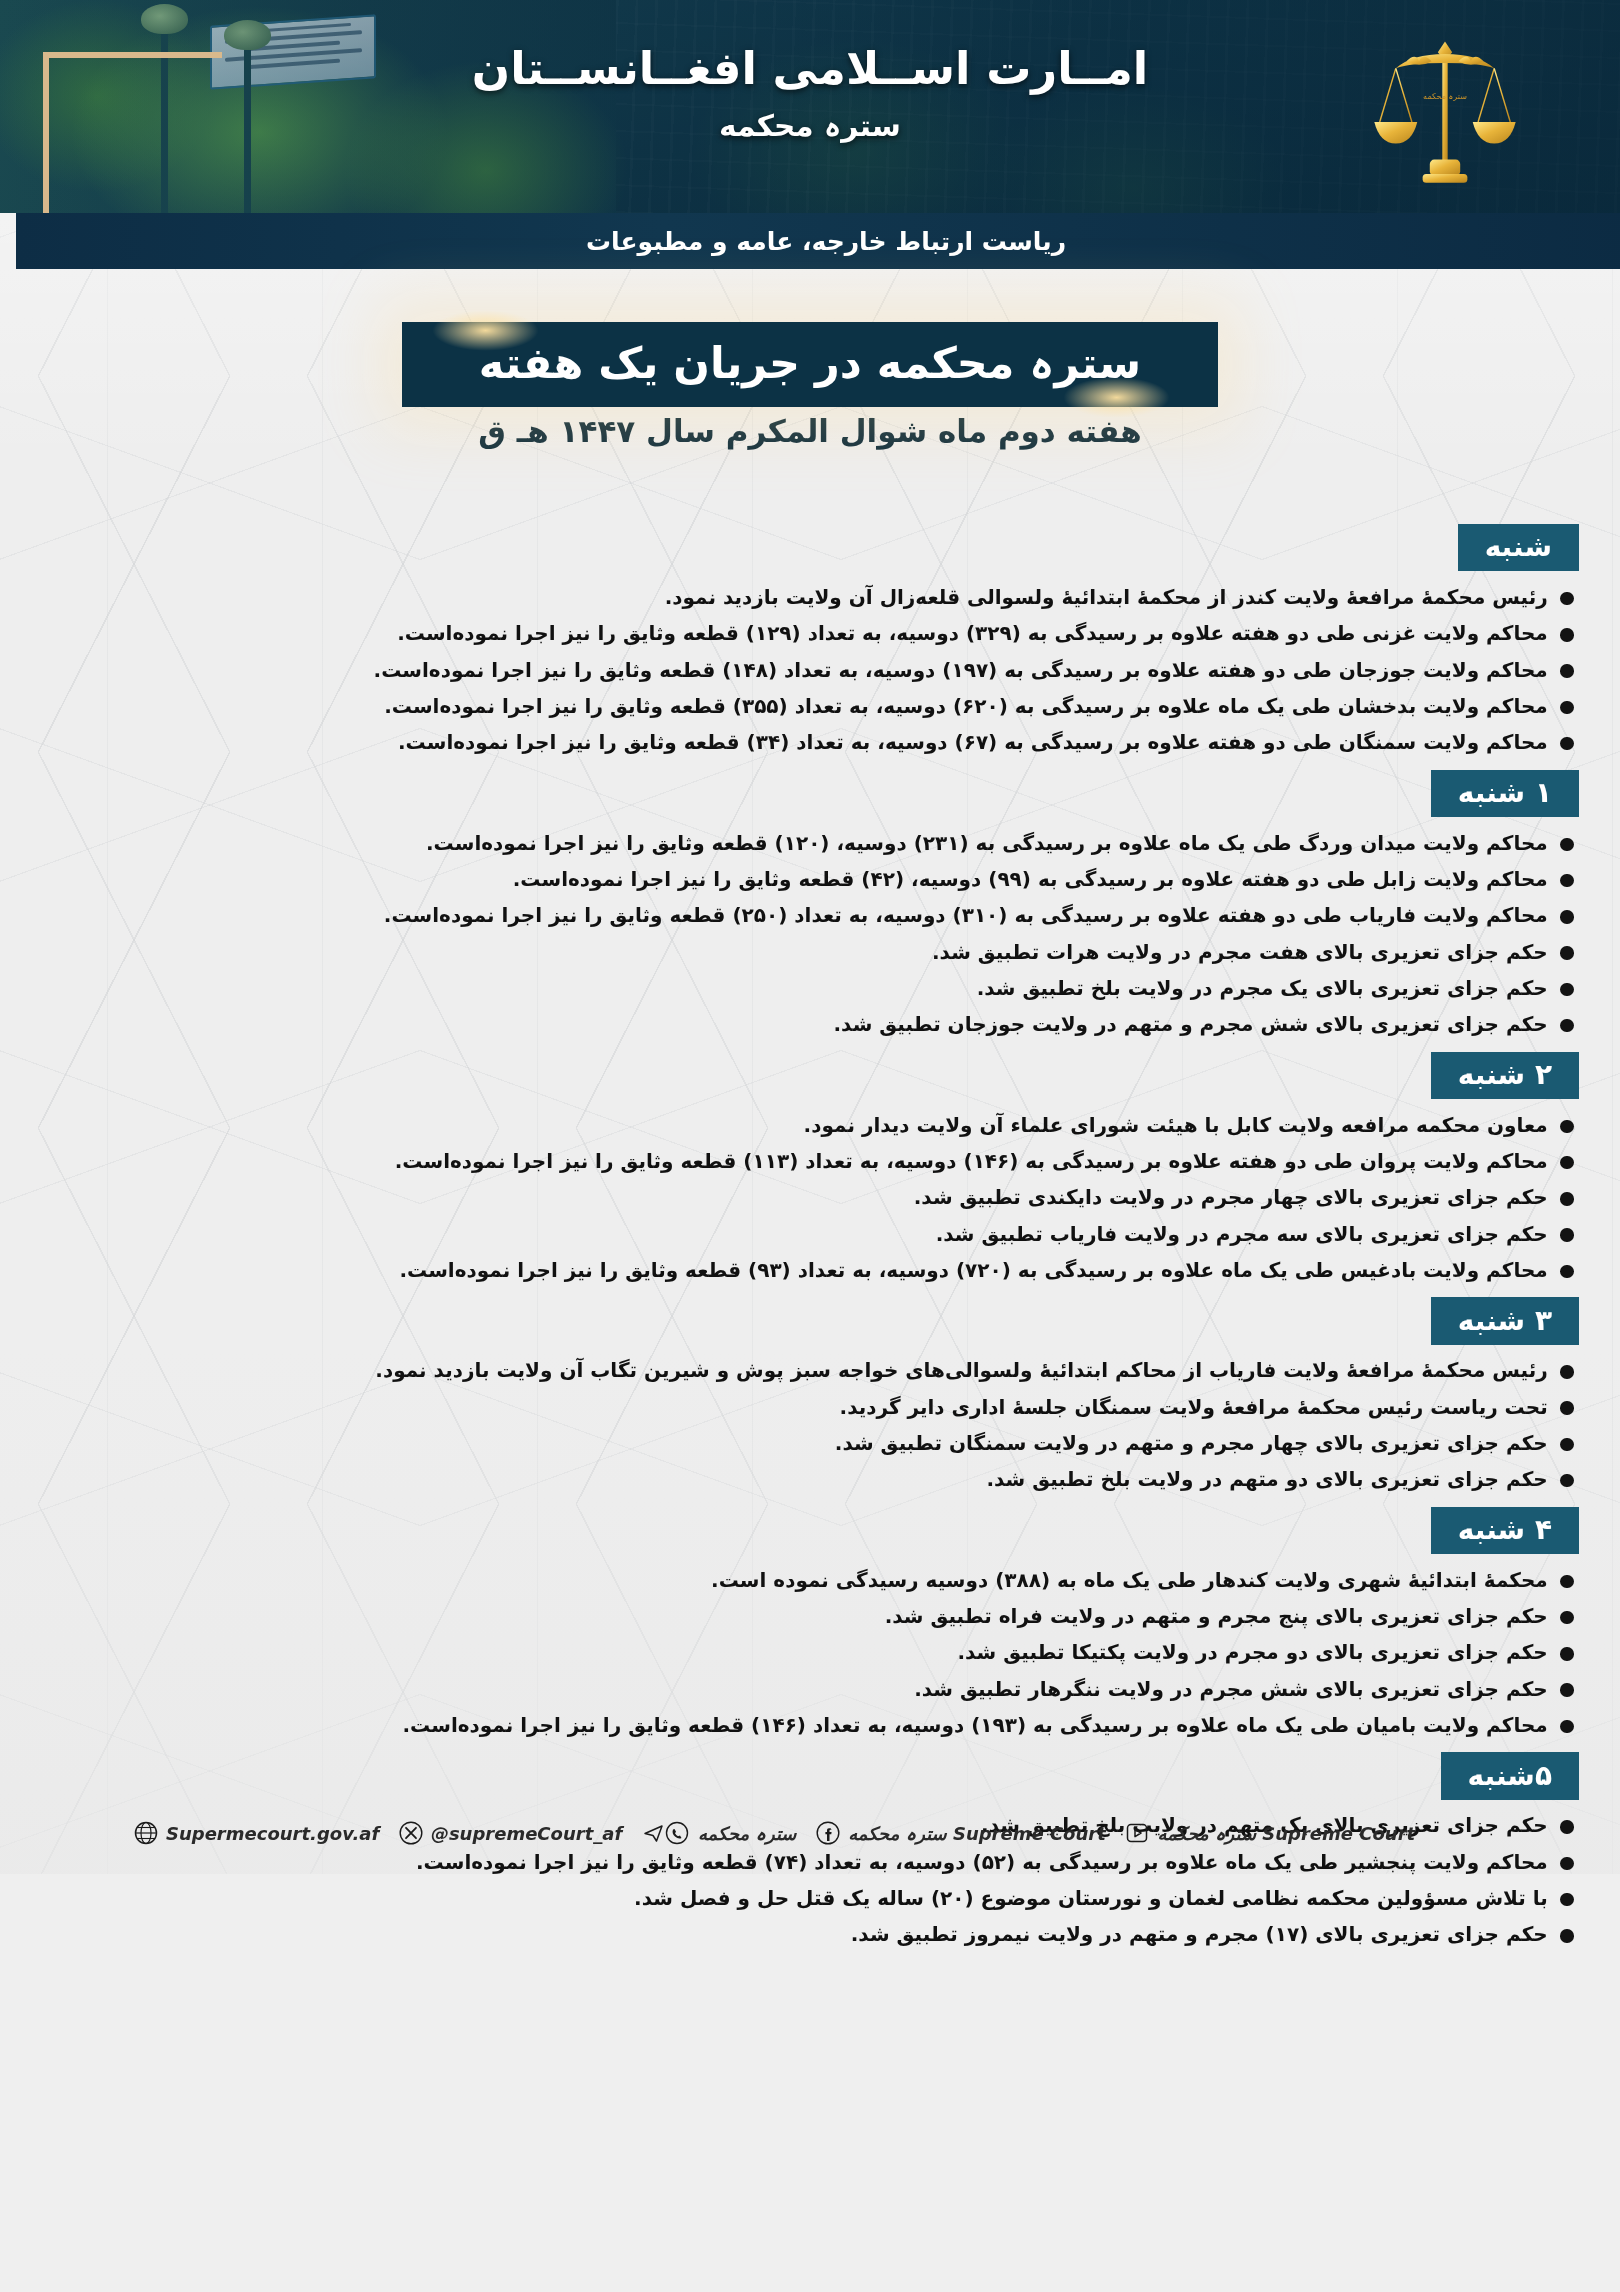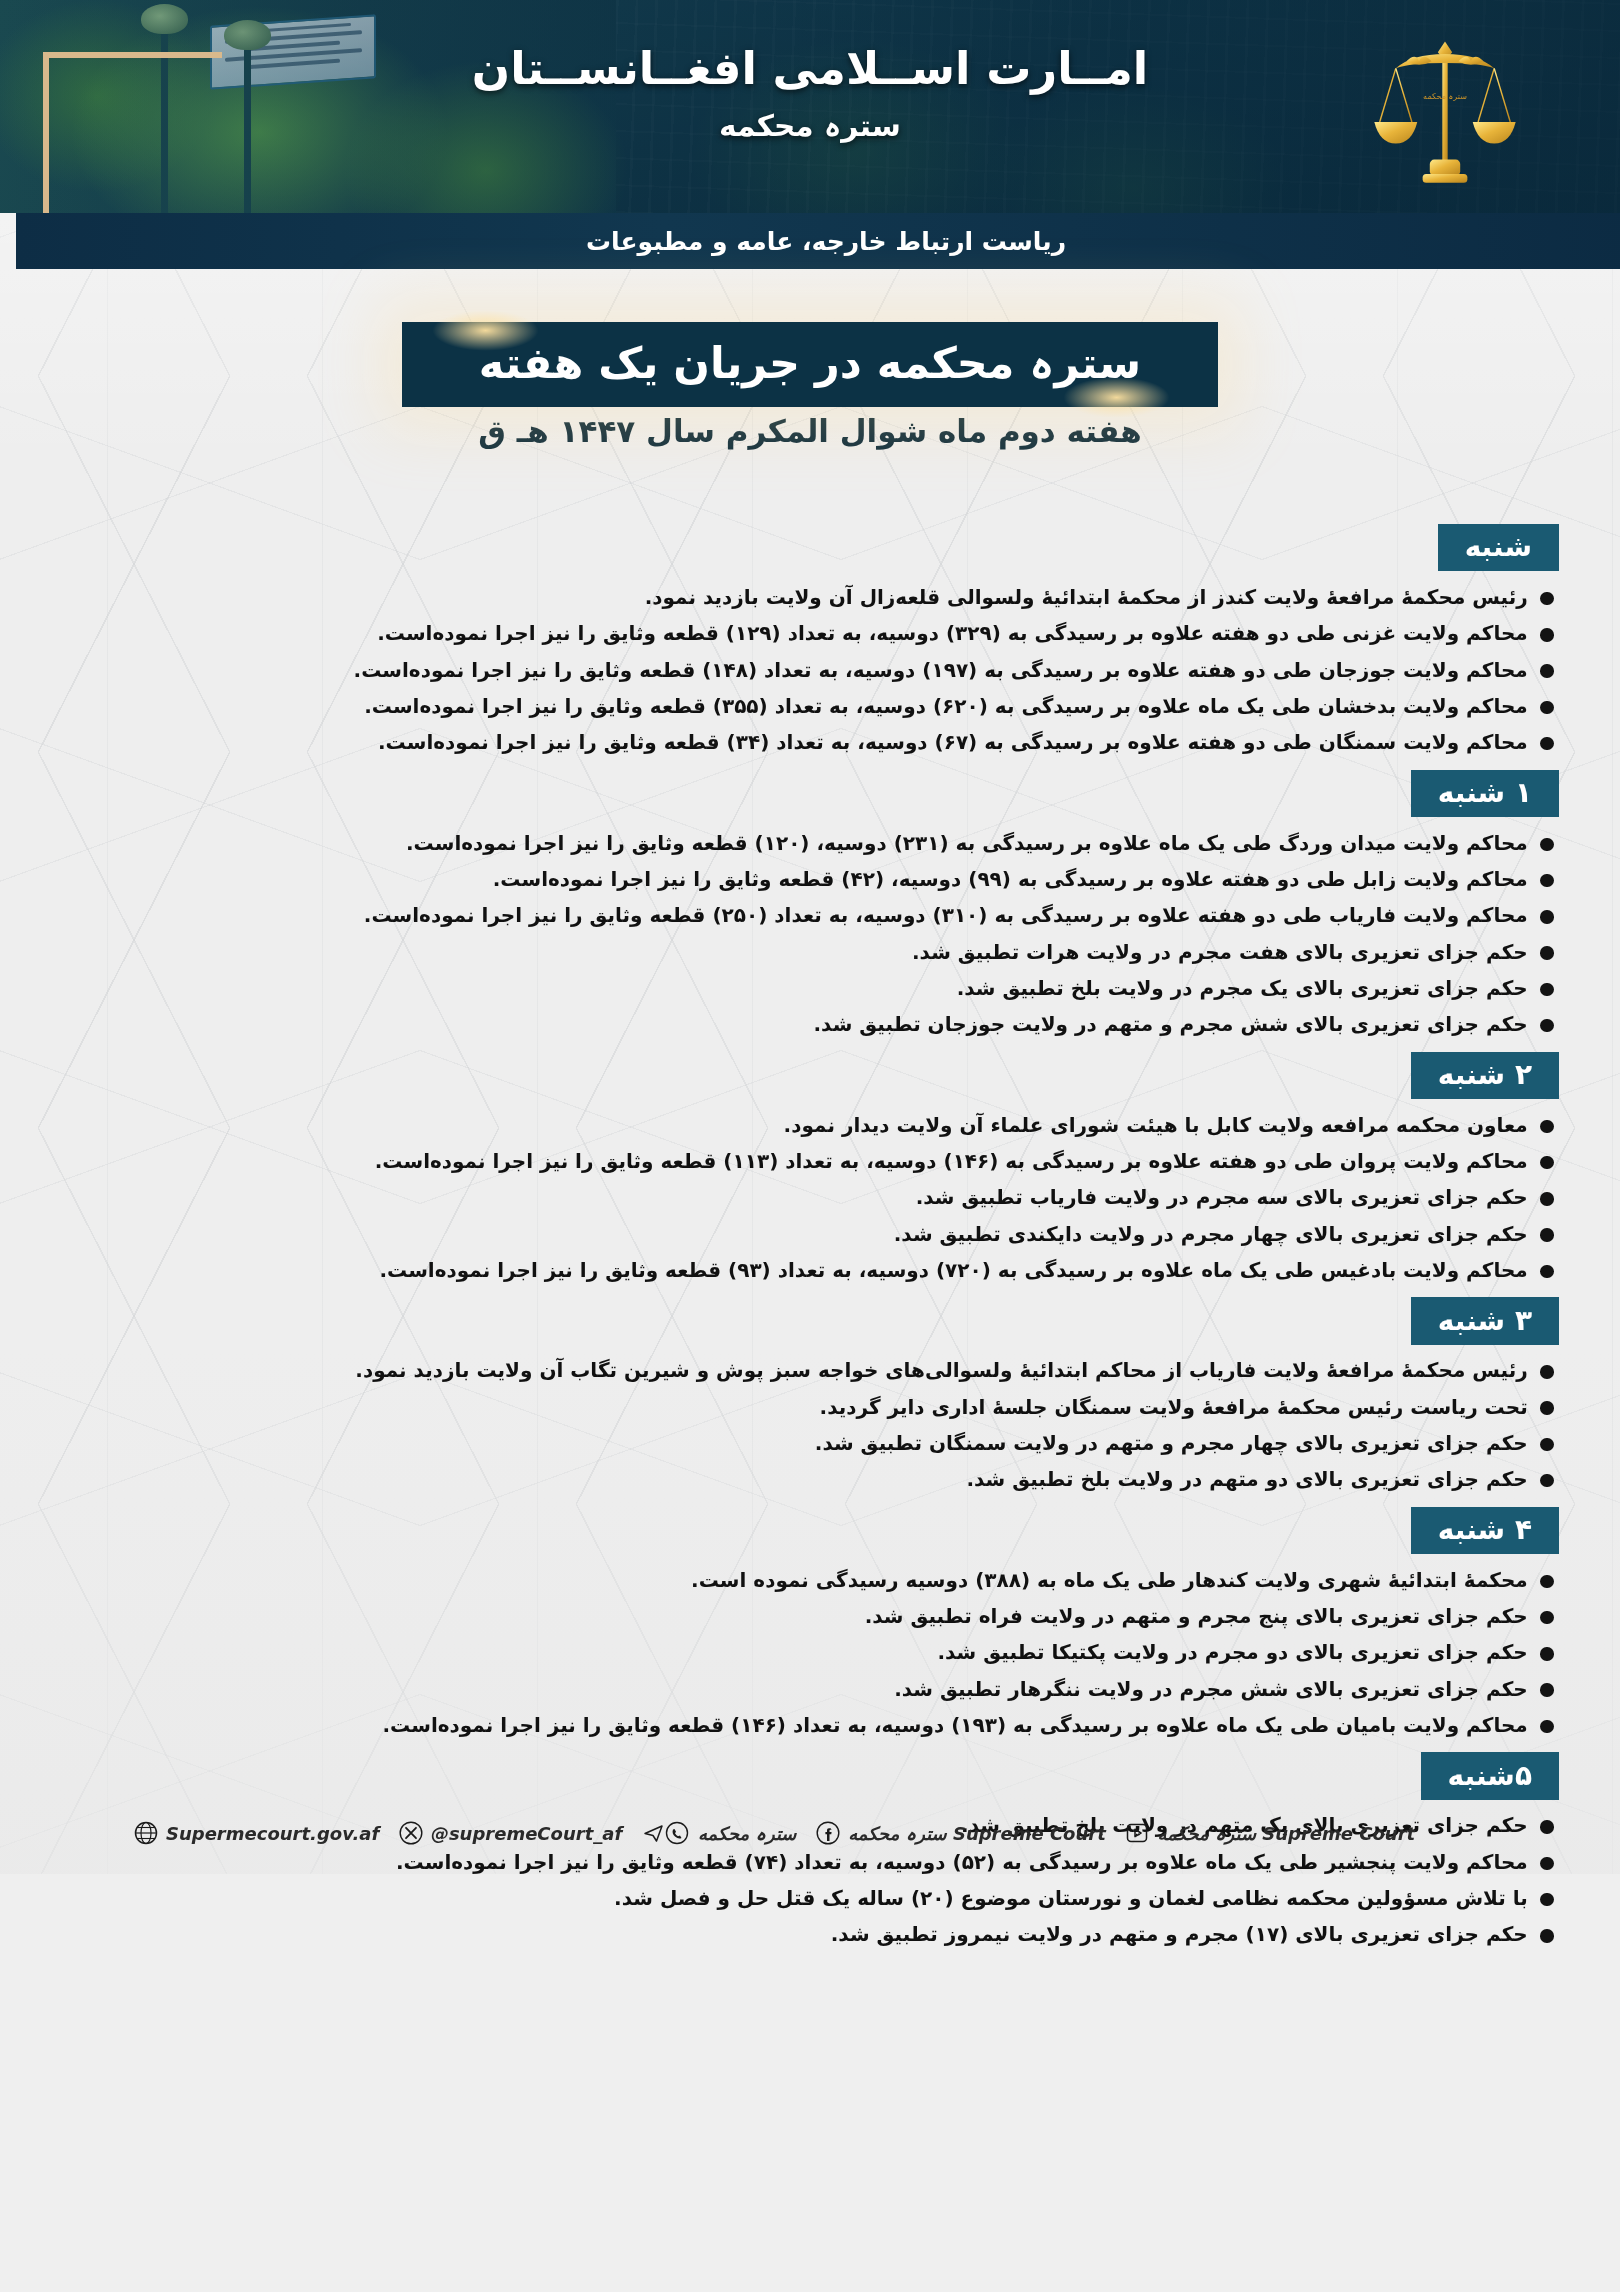--- a/index.html
+++ b/index.html
@@ -119,21 +119,21 @@
     content:""; position:absolute; width:107px; height:41px; border-radius:50%;
     background:radial-gradient(ellipse at center, rgba(255,226,160,.95), rgba(255,214,130,0) 70%);
     pointer-events:none;
   }
   .title-band::before { top:-12.5px; left:30px; }
   .title-band::after { bottom:-10.7px; right:48px; }
   .title-text { font-size:43px; font-weight:bold; color:#ffffff; line-height:1.1; position:relative; z-index:2; }
   .subtitle-text { margin-top:6px; font-size:31px; font-weight:bold; color:#12303f; }
 
   
-  .days { position:absolute; top:524px; left:0; width:1620px; padding:0 61px; }
+  .days { position:absolute; top:524px; left:0; width:1620px; padding:0 41px; }
   .day-block { margin-bottom:12.5px; }
   .day-head { display:flex; justify-content:flex-start; }
   .day-chip {
     background:#1a5a72; color:#ffffff;
     font-size:28px; font-weight:bold;
     padding:6.3px 27px 8px; min-width:115px;
     text-align:center; letter-spacing:0.9px;
   }
   .day-items { margin-top:10.7px; padding-right:5.4px; }
   .item {
@@ -303,25 +303,25 @@
           <div class="item">
             <span class="bullet"></span>
             <div class="item-text">معاون محکمه مرافعه ولایت کابل با هیئت شورای علماء آن ولایت دیدار نمود.</div>
           </div>
           <div class="item">
             <span class="bullet"></span>
             <div class="item-text">محاکم ولایت پروان طی دو هفته علاوه بر رسیدگی به (۱۴۶) دوسیه، به تعداد (۱۱۳) قطعه وثایق را نیز اجرا نموده‌است.</div>
           </div>
           <div class="item">
             <span class="bullet"></span>
+            <div class="item-text">حکم جزای تعزیری بالای چهار مجرم در ولایت دایکندی تطبیق شد.</div>
+          </div>
+          <div class="item">
+            <span class="bullet"></span>
             <div class="item-text">حکم جزای تعزیری بالای سه مجرم در ولایت فاریاب تطبیق شد.</div>
-          </div>
-          <div class="item">
-            <span class="bullet"></span>
-            <div class="item-text">حکم جزای تعزیری بالای چهار مجرم در ولایت دایکندی تطبیق شد.</div>
           </div>
           <div class="item">
             <span class="bullet"></span>
             <div class="item-text">محاکم ولایت بادغیس طی یک ماه علاوه بر رسیدگی به (۷۲۰) دوسیه، به تعداد (۹۳) قطعه وثایق را نیز اجرا نموده‌است.</div>
           </div>
         </div>
       </div>
       <div class="day-block">
         <div class="day-head">
           <div class="day-chip">۳ شنبه</div>

